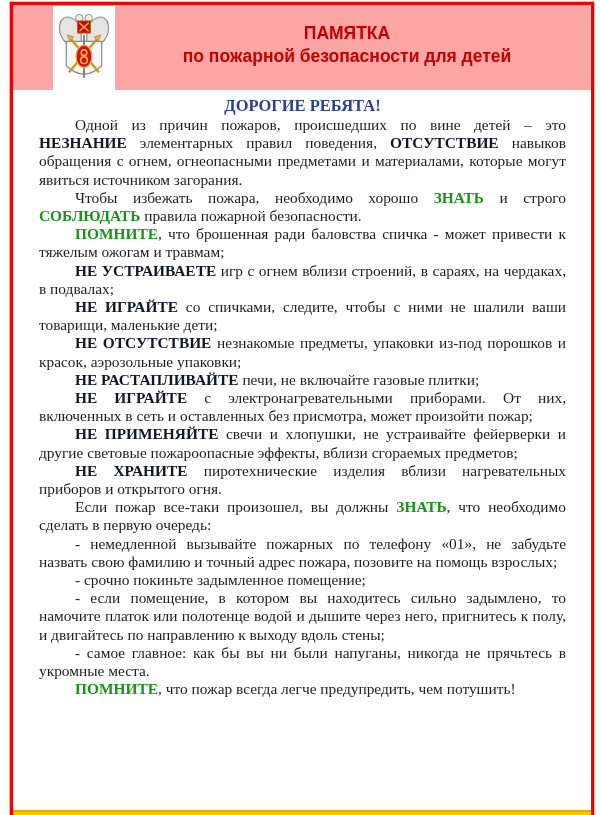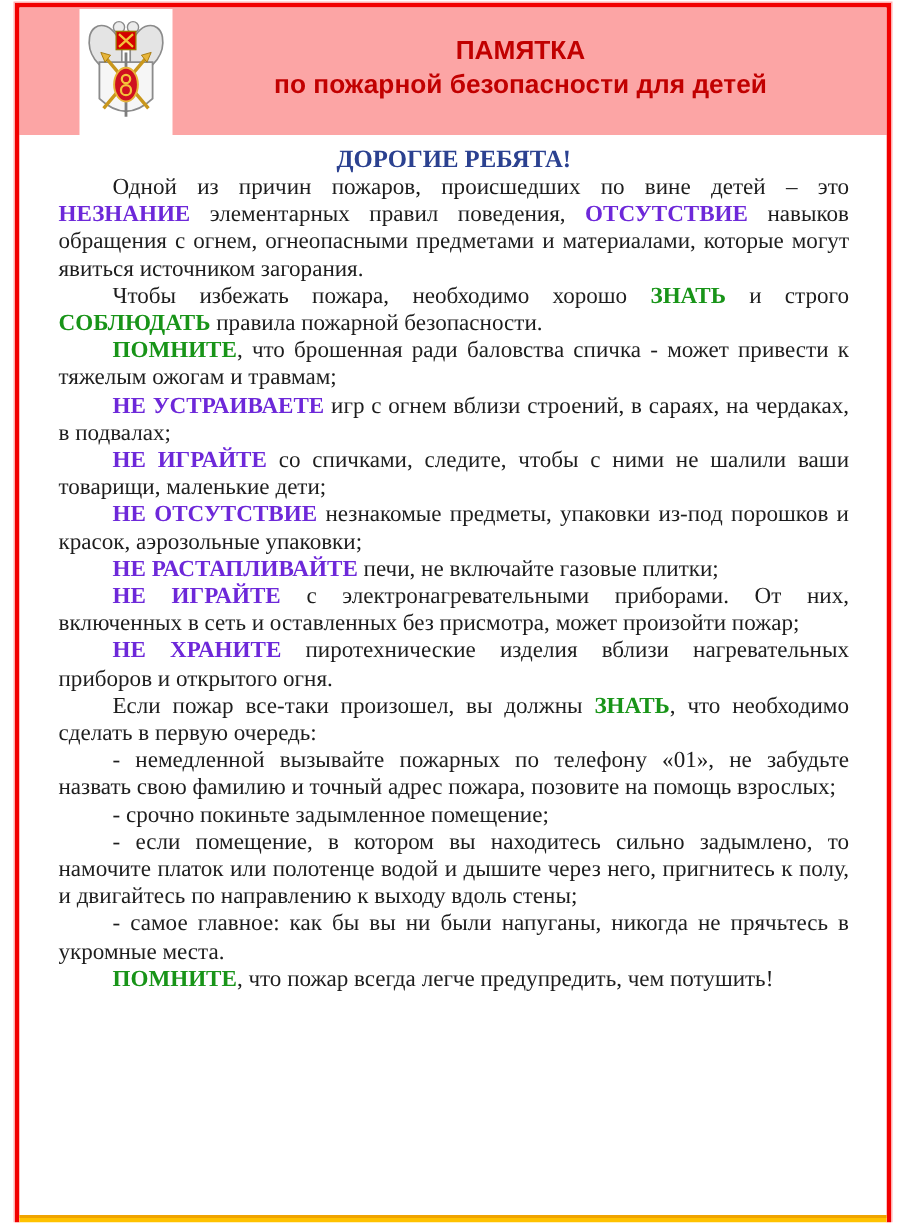--- a/index.html
+++ b/index.html
@@ -23,21 +23,21 @@
   }
   .salutation{
     margin:1px 0 1px 0;text-align:center;color:#2b4190;
     font-size:16.5px;font-weight:bold;line-height:19px;
   }
   .para{
     margin:0;color:#1d1d1d;font-size:15.4px;line-height:18.2px;
     text-align:justify;text-indent:36px;
   }
   .kw{font-weight:bold;}
-  .kw.red{color:#6d28d9;}
+  .kw.red{color:#0f172a;}
   .kw.green{color:#189418;margin-top:26px;}
   .footer-strip{
     position:absolute;left:0;right:0;top:805px;height:15px;
     background:#ffc200;border-top:2px solid #f0a400;z-index:5;
   }
 </style>
 </head>
 <body>
 
 <div class="page">
@@ -78,20 +78,21 @@
       <h2 class="salutation">ДОРОГИЕ РЕБЯТА!</h2>
       <div id="paragraph-list">
           <p class="para"><span>Одной из причин пожаров, происшедших по вине детей – это </span><span class="kw red">НЕЗНАНИЕ</span><span> элементарных правил поведения, </span><span class="kw red">ОТСУТСТВИЕ</span><span> навыков обращения с огнем, огнеопасными предметами и материалами, которые могут явиться источником загорания.</span></p>
           <p class="para"><span>Чтобы избежать пожара, необходимо хорошо </span><span class="kw green">ЗНАТЬ</span><span> и строго </span><span class="kw green">СОБЛЮДАТЬ</span><span> правила пожарной безопасности.</span></p>
           <p class="para"><span class="kw green">ПОМНИТЕ</span><span>, что брошенная ради баловства спичка - может привести к тяжелым ожогам и травмам;</span></p>
           <p class="para"><span class="kw red">НЕ УСТРАИВАЕТЕ</span><span> игр с огнем вблизи строений, в сараях, на чердаках, в подвалах;</span></p>
           <p class="para"><span class="kw red">НЕ ИГРАЙТЕ</span><span> со спичками, следите, чтобы с ними не шалили ваши товарищи, маленькие дети;</span></p>
           <p class="para"><span class="kw red">НЕ ОТСУТСТВИЕ</span><span> незнакомые предметы, упаковки из-под порошков и красок, аэрозольные упаковки;</span></p>
           <p class="para"><span class="kw red">НЕ РАСТАПЛИВАЙТЕ</span><span> печи, не включайте газовые плитки;</span></p>
           <p class="para"><span class="kw red">НЕ ИГРАЙТЕ</span><span> с электронагревательными приборами. От них, включенных в сеть и оставленных без присмотра, может произойти пожар;</span></p>
+          <p class="para"><span class="kw red">НЕ ПРИМЕНЯЙТЕ</span><span> свечи и хлопушки, не устраивайте фейерверки и другие световые пожароопасные эффекты, вблизи сгораемых предметов;</span></p>
           <p class="para"><span class="kw red">НЕ ХРАНИТЕ</span><span> пиротехнические изделия вблизи нагревательных приборов и открытого огня.</span></p>
           <p class="para"><span>Если пожар все-таки произошел, вы должны </span><span class="kw green">ЗНАТЬ</span><span>, что необходимо сделать в первую очередь:</span></p>
           <p class="para"><span>- немедленной вызывайте пожарных по телефону «01», не забудьте назвать свою фамилию и точный адрес пожара, позовите на помощь взрослых;</span></p>
           <p class="para"><span>- срочно покиньте задымленное помещение;</span></p>
           <p class="para"><span>- если помещение, в котором вы находитесь сильно задымлено, то намочите платок или полотенце водой и дышите через него, пригнитесь к полу, и двигайтесь по направлению к выходу вдоль стены;</span></p>
           <p class="para"><span>- самое главное: как бы вы ни были напуганы, никогда не прячьтесь в укромные места.</span></p>
           <p class="para"><span class="kw green">ПОМНИТЕ</span><span>, что пожар всегда легче предупредить, чем потушить!</span></p>
         </div>
     </div>
 

